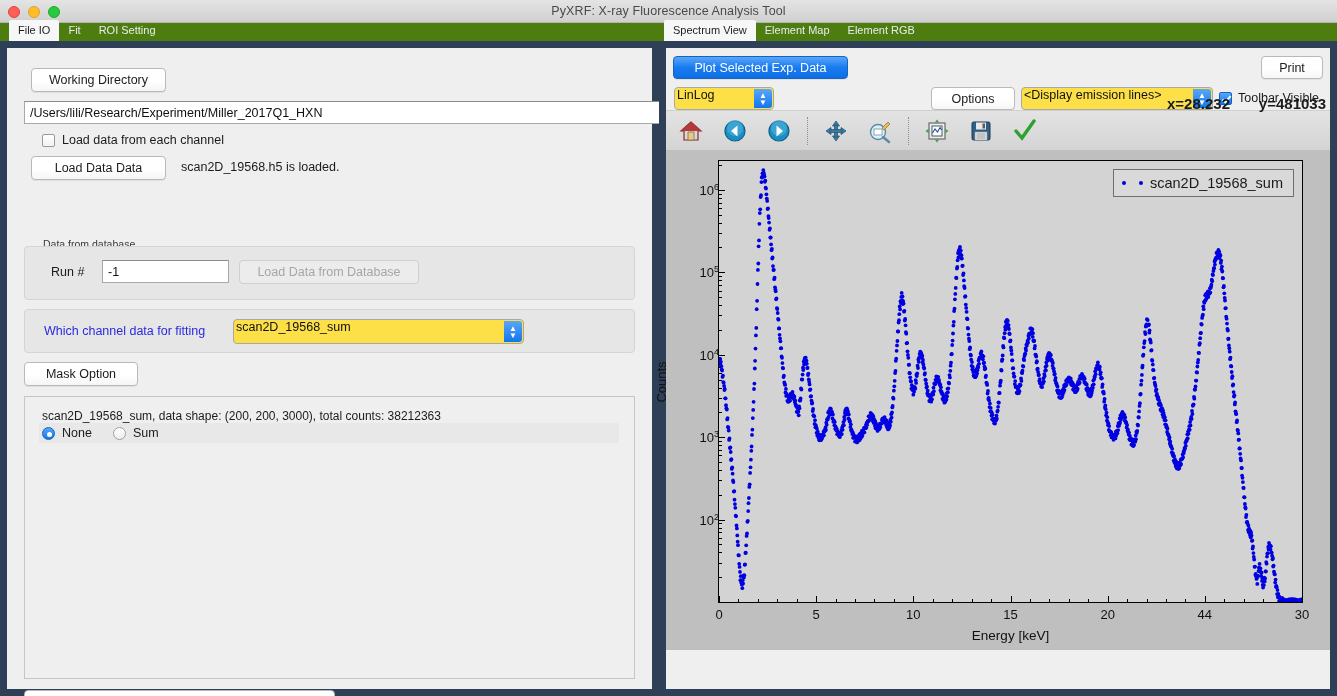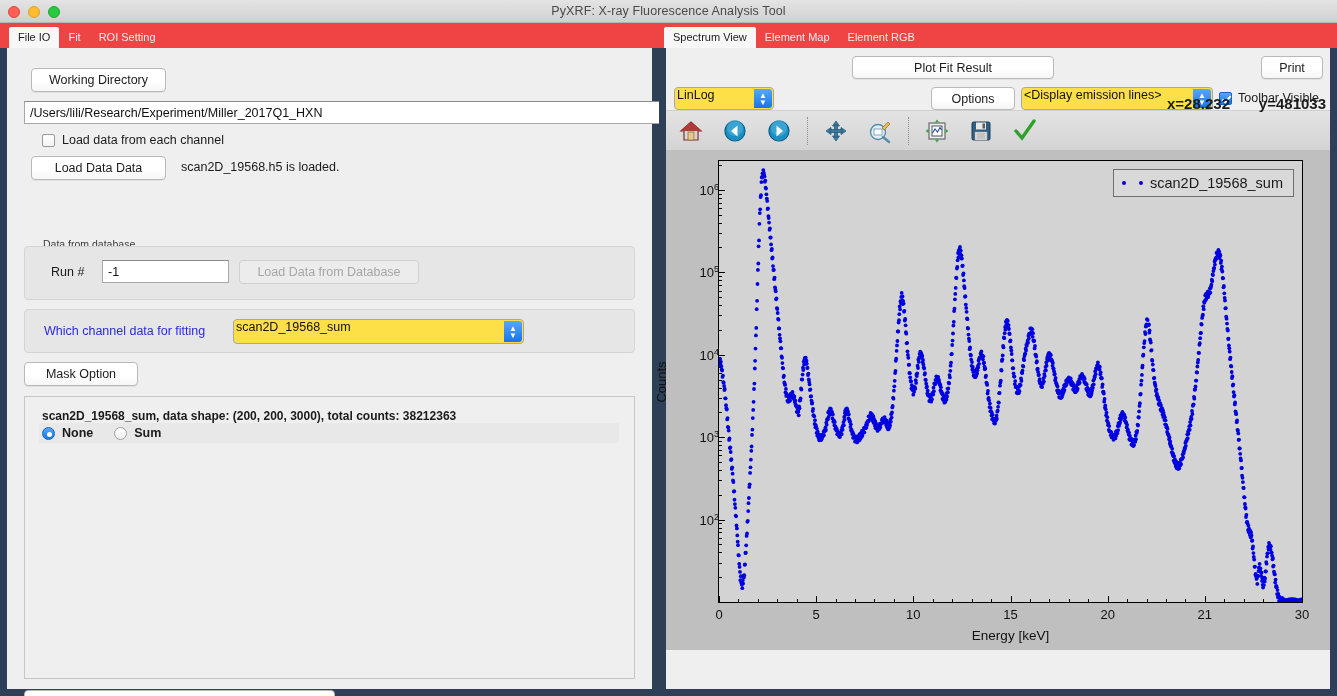--- a/index.html
+++ b/index.html
@@ -33,22 +33,22 @@
     position: absolute; left: 0; top: 23px; width: 1337px; height: 673px;
     background: #e9e9e9;
   }
 
   .panel { position: absolute; top: 0; background: #2e4057; }
   #left-panel  { left: 0px;   width: 659px; height: 673px; }
   #right-panel { left: 659px; width: 678px; height: 673px; }
 
   
   .tabstrip {
-    position: absolute; top: 0; left: 0; right: 0; height: 25px;
-    background: #ef4444; display: flex; align-items: flex-end;
+    position: absolute; top: 0; left: 0; right: 0; height: 18px;
+    background: #4d7c0f; display: flex; align-items: flex-end;
     padding-left: 9px;
   }
   #right-panel .tabstrip { padding-left: 5px; }
   .tab {
     font-size: 11px; color: #e9ecf1; padding: 4px 9px 5px 9px;
     line-height: 12px; cursor: default; white-space: nowrap;
   }
   .tab.active { background: #f7f7f7; color: #1d1d1d; border-radius: 2px 2px 0 0; }
 
   
@@ -219,21 +219,21 @@
           <span class="arrowbox">
             <span>▲</span>
               <span>▼</span>
           </span>
         </div>
       </div>
 
       <div class="btn" style="position:absolute;left:17px;top:314px;width:114px;height:24px;">Mask Option</div>
 
       <div style="position:absolute;left:17px;top:348px;width:611px;height:283px;
-                  background:#efefef;border:1px solid #c6c6c6;font-weight:bold;">
+                  background:#efefef;border:1px solid #c6c6c6;">
         <div class="stxt" style="position:absolute;left:17px;top:12px;font-size:12px;">scan2D_19568_sum, data shape: (200, 200, 3000), total counts: 38212363</div>
         <div style="position:absolute;left:14px;top:26px;width:580px;height:20px;
                     background:#e8e8e8;display:flex;align-items:center;gap:7px;padding-left:3px;">
           <span class="rb sel"></span>
           <span class="stxt">None</span>
           <span class="rb" style="margin-left:14px;"></span>
           <span class="stxt">Sum</span>
         </div>
       </div>
 
@@ -243,21 +243,21 @@
 
   <div class="panel" id="right-panel">
     <div class="tabstrip">
       <div class="tab active">Spectrum View</div>
       <div class="tab">Element Map</div>
       <div class="tab">Element RGB</div>
     </div>
 
     <div class="panel-inner" id="right-inner">
 
-      <div class="btn" style="position:absolute;left:186px;top:8px;width:202px;height:23px;">Plot Fit Result</div>
+      <div class="btn primary" style="position:absolute;left:7px;top:8px;width:175px;height:23px;">Plot Selected Exp. Data</div>
       <div class="btn" style="position:absolute;left:595px;top:8px;width:62px;height:23px;">Print</div>
 
       <div class="combo" style="position:absolute;left:8px;top:39px;width:100px;height:23px;">
         <span>LinLog</span>
         <span class="arrowbox">
           <span>▲</span>
             <span>▼</span>
         </span>
       </div>
       <div class="btn" style="position:absolute;left:265px;top:39px;width:84px;height:23px;">Options</div>
@@ -411,21 +411,21 @@
               <div class="xtick" style="left: 0px;">0</div>
               <div class="tickmark" style="left: 0px; bottom: 0px; width: 1px; height: 6px;"></div>
               <div class="xtick" style="left: 97.1667px;">5</div>
               <div class="tickmark" style="left: 97.1667px; bottom: 0px; width: 1px; height: 6px;"></div>
               <div class="xtick" style="left: 194.333px;">10</div>
               <div class="tickmark" style="left: 194.333px; bottom: 0px; width: 1px; height: 6px;"></div>
               <div class="xtick" style="left: 291.5px;">15</div>
               <div class="tickmark" style="left: 291.5px; bottom: 0px; width: 1px; height: 6px;"></div>
               <div class="xtick" style="left: 388.667px;">20</div>
               <div class="tickmark" style="left: 388.667px; bottom: 0px; width: 1px; height: 6px;"></div>
-              <div class="xtick" style="left: 485.833px;">21</div>
+              <div class="xtick" style="left: 485.833px;">44</div>
               <div class="tickmark" style="left: 485.833px; bottom: 0px; width: 1px; height: 6px;"></div>
               <div class="xtick" style="left: 583px;">30</div>
               <div class="tickmark" style="left: 583px; bottom: 0px; width: 1px; height: 6px;"></div>
               <div class="tickmark" style="left: 19.4333px; bottom: 0px; width: 1px; height: 3px;"></div>
               <div class="tickmark" style="left: 38.8667px; bottom: 0px; width: 1px; height: 3px;"></div>
               <div class="tickmark" style="left: 58.3px; bottom: 0px; width: 1px; height: 3px;"></div>
               <div class="tickmark" style="left: 77.7333px; bottom: 0px; width: 1px; height: 3px;"></div>
               <div class="tickmark" style="left: 116.6px; bottom: 0px; width: 1px; height: 3px;"></div>
               <div class="tickmark" style="left: 136.033px; bottom: 0px; width: 1px; height: 3px;"></div>
               <div class="tickmark" style="left: 155.467px; bottom: 0px; width: 1px; height: 3px;"></div>

